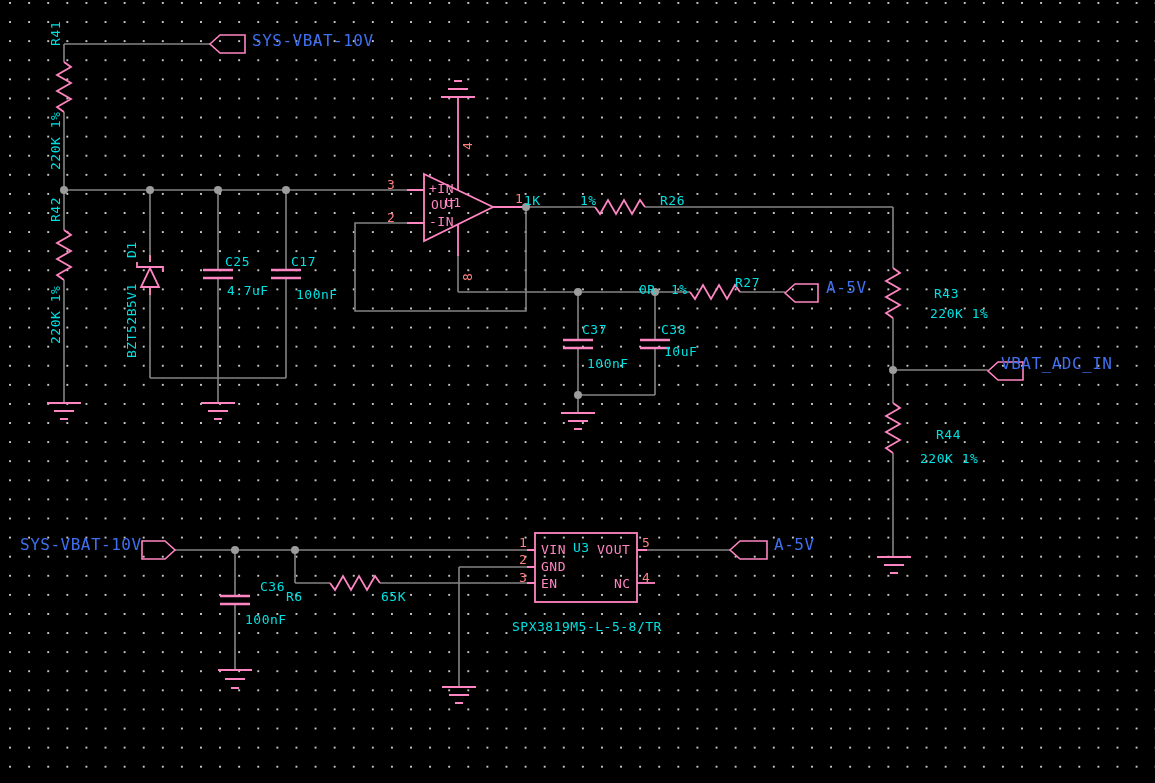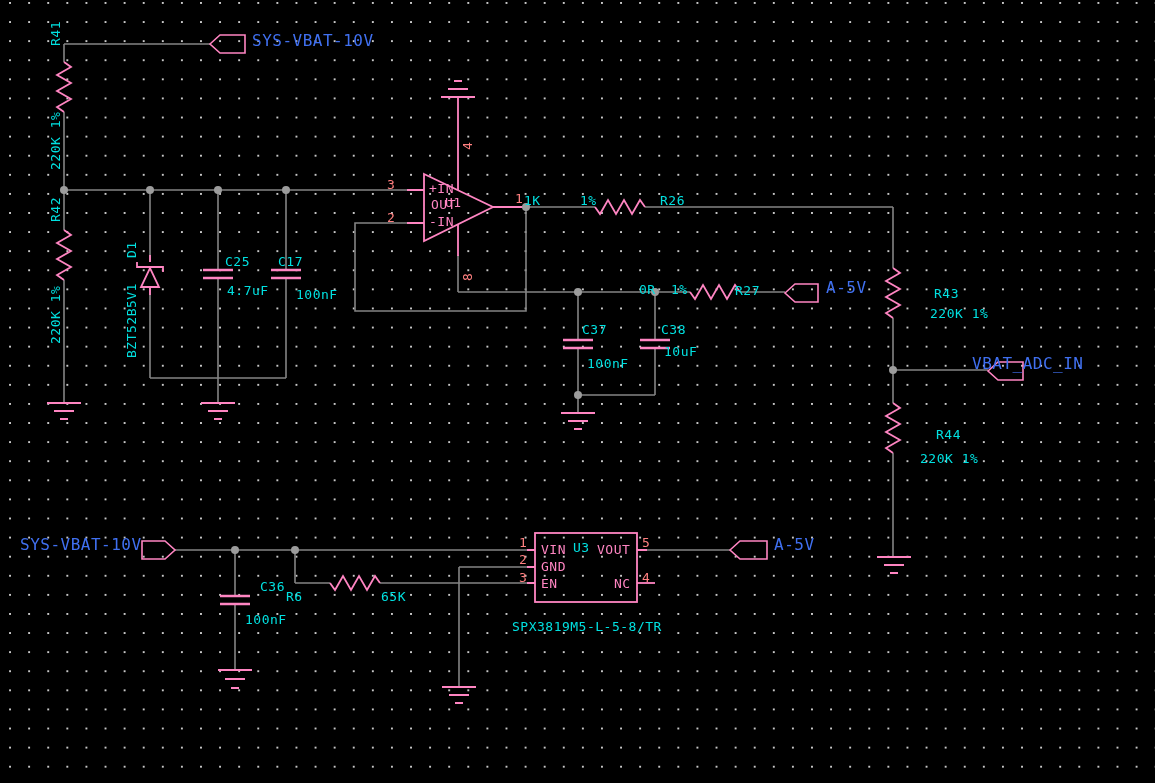--- a/index.html
+++ b/index.html
@@ -114,46 +114,46 @@
 </svg>
 
 <span class="lbl cyan vert" style="left:49px;top:46px">R41</span>
 <span class="lbl cyan vert" style="left:49px;top:170px">220K 1%</span>
 <span class="lbl cyan vert" style="left:49px;top:222px">R42</span>
 <span class="lbl cyan vert" style="left:49px;top:344px">220K 1%</span>
 <span class="lbl cyan vert" style="left:125px;top:258px">D1</span>
 <span class="lbl cyan vert" style="left:125px;top:358px">BZT52B5V1</span>
 <span class="lbl cyan" style="left:225px;top:255px">C25</span>
 <span class="lbl cyan" style="left:227px;top:284px">4.7uF</span>
-<span class="lbl cyan" style="left:278px;top:255px">C17</span>
+<span class="lbl cyan" style="left:291px;top:255px">C17</span>
 <span class="lbl cyan" style="left:296px;top:288px">100nF</span>
 <span class="lbl cyan" style="left:524px;top:194px">1K</span>
 <span class="lbl cyan" style="left:580px;top:194px">1%</span>
 <span class="lbl cyan" style="left:660px;top:194px">R26</span>
 <span class="lbl cyan" style="left:639px;top:283px">0R</span>
 <span class="lbl cyan" style="left:671px;top:283px">1%</span>
-<span class="lbl cyan" style="left:735px;top:284px">R27</span>
+<span class="lbl cyan" style="left:735px;top:276px">R27</span>
 <span class="lbl cyan" style="left:582px;top:323px">C37</span>
 <span class="lbl cyan" style="left:587px;top:357px">100nF</span>
 <span class="lbl cyan" style="left:661px;top:323px">C38</span>
 <span class="lbl cyan" style="left:664px;top:345px">10uF</span>
 <span class="lbl cyan" style="left:934px;top:287px">R43</span>
 <span class="lbl cyan" style="left:930px;top:307px">220K 1%</span>
 <span class="lbl cyan" style="left:936px;top:428px">R44</span>
 <span class="lbl cyan" style="left:920px;top:452px">220K 1%</span>
 <span class="lbl cyan" style="left:260px;top:580px">C36</span>
 <span class="lbl cyan" style="left:245px;top:613px">100nF</span>
 <span class="lbl cyan" style="left:286px;top:590px">R6</span>
 <span class="lbl cyan" style="left:381px;top:590px">65K</span>
 <span class="lbl cyan" style="left:573px;top:541px">U3</span>
 <span class="lbl cyan" style="left:512px;top:620px">SPX3819M5-L-5-8/TR</span>
 
 <span class="lbl blue" style="left:252px;top:33px">SYS-VBAT-10V</span>
 <span class="lbl blue" style="left:826px;top:280px">A-5V</span>
-<span class="lbl blue" style="left:972px;top:356px">VBAT_ADC_IN</span>
+<span class="lbl blue" style="left:1001px;top:356px">VBAT_ADC_IN</span>
 <span class="lbl blue" style="left:20px;top:537px">SYS-VBAT-10V</span>
 <span class="lbl blue" style="left:774px;top:537px">A-5V</span>
 
 <span class="lbl pnum" style="left:387px;top:178px">3</span>
 <span class="lbl pnum" style="left:387px;top:211px">2</span>
 <span class="lbl pnum" style="left:515px;top:192px">1</span>
 <span class="lbl pnum vert" style="left:461px;top:150px">4</span>
 <span class="lbl pnum vert" style="left:461px;top:281px">8</span>
 <span class="lbl pink" style="left:429px;top:182px">+IN</span>
 <span class="lbl pink" style="left:431px;top:198px">OUT</span>

